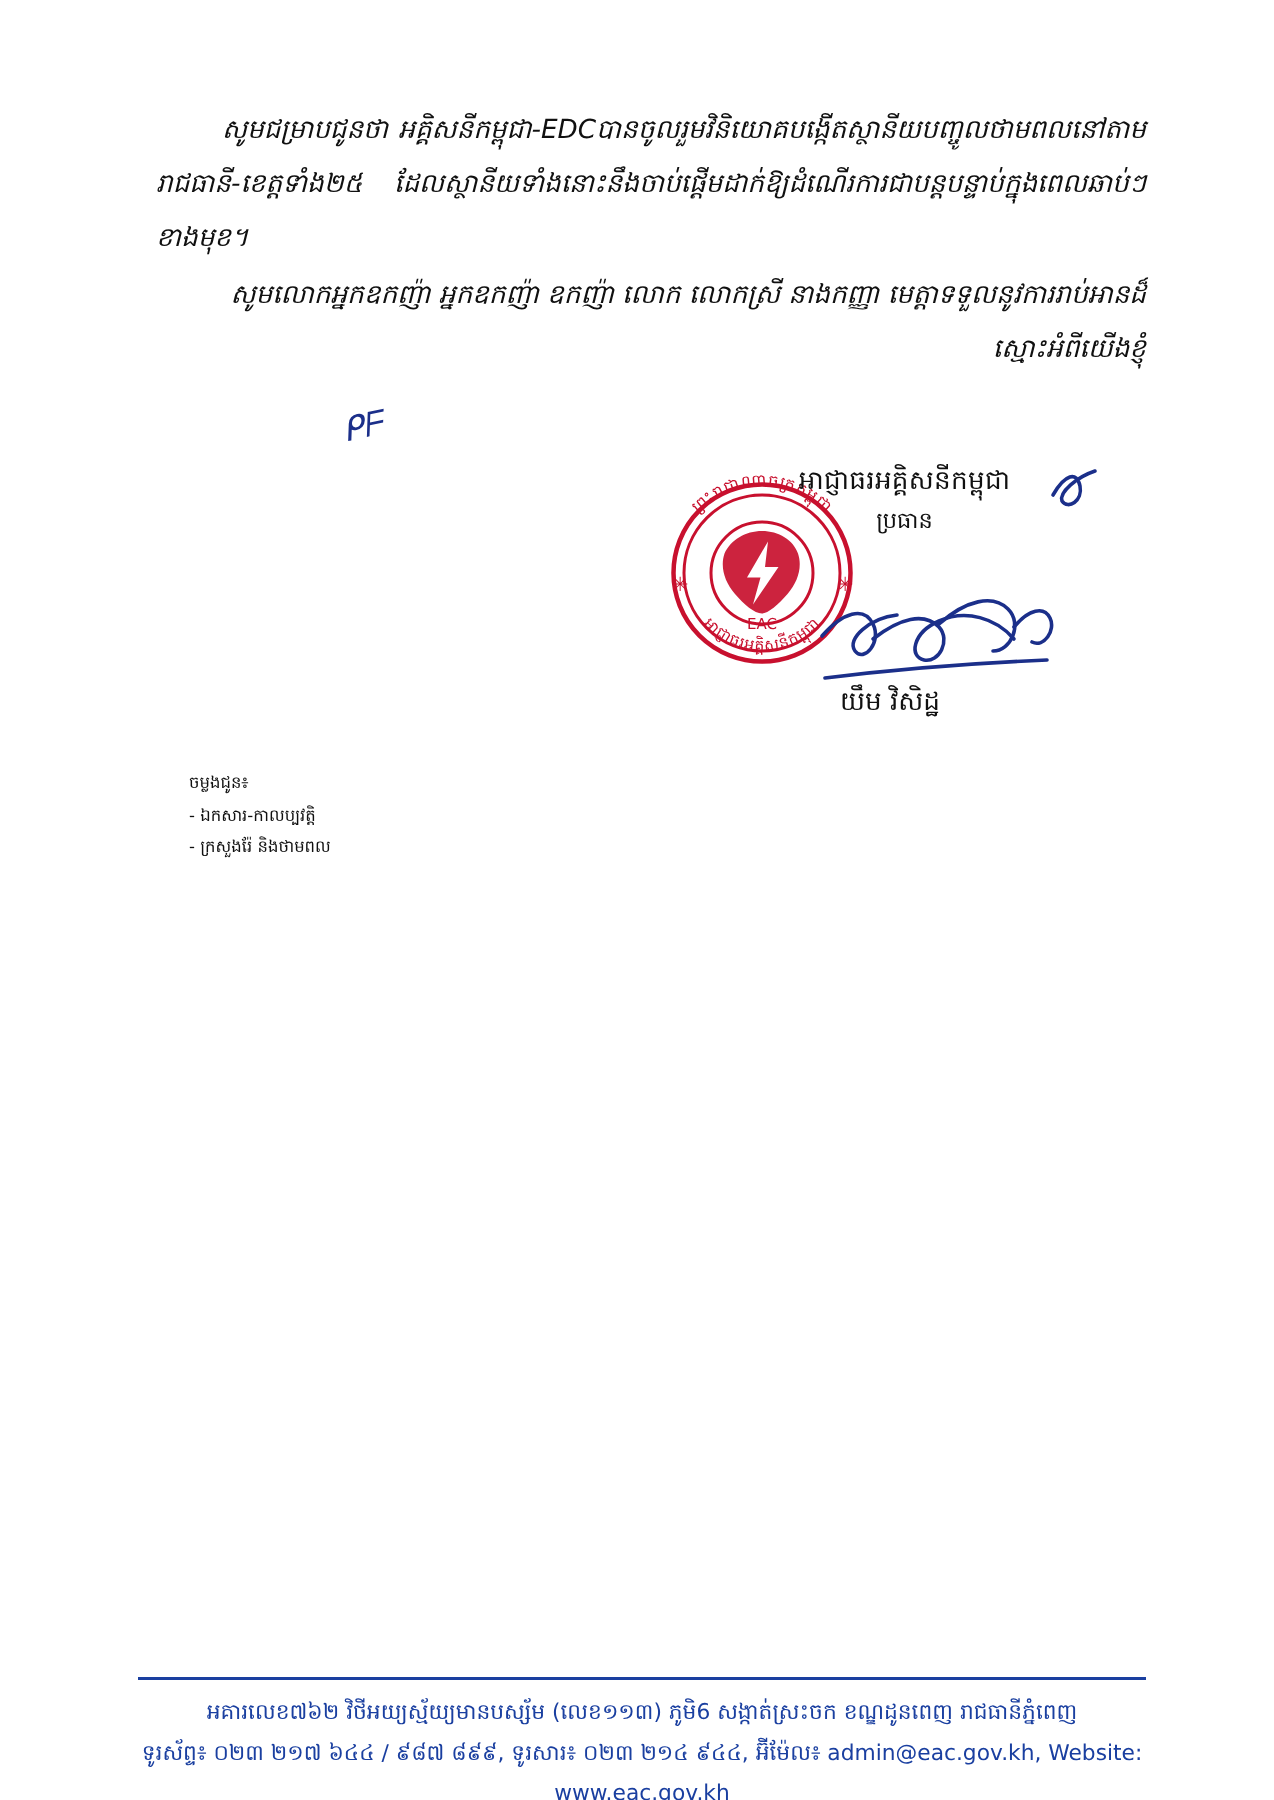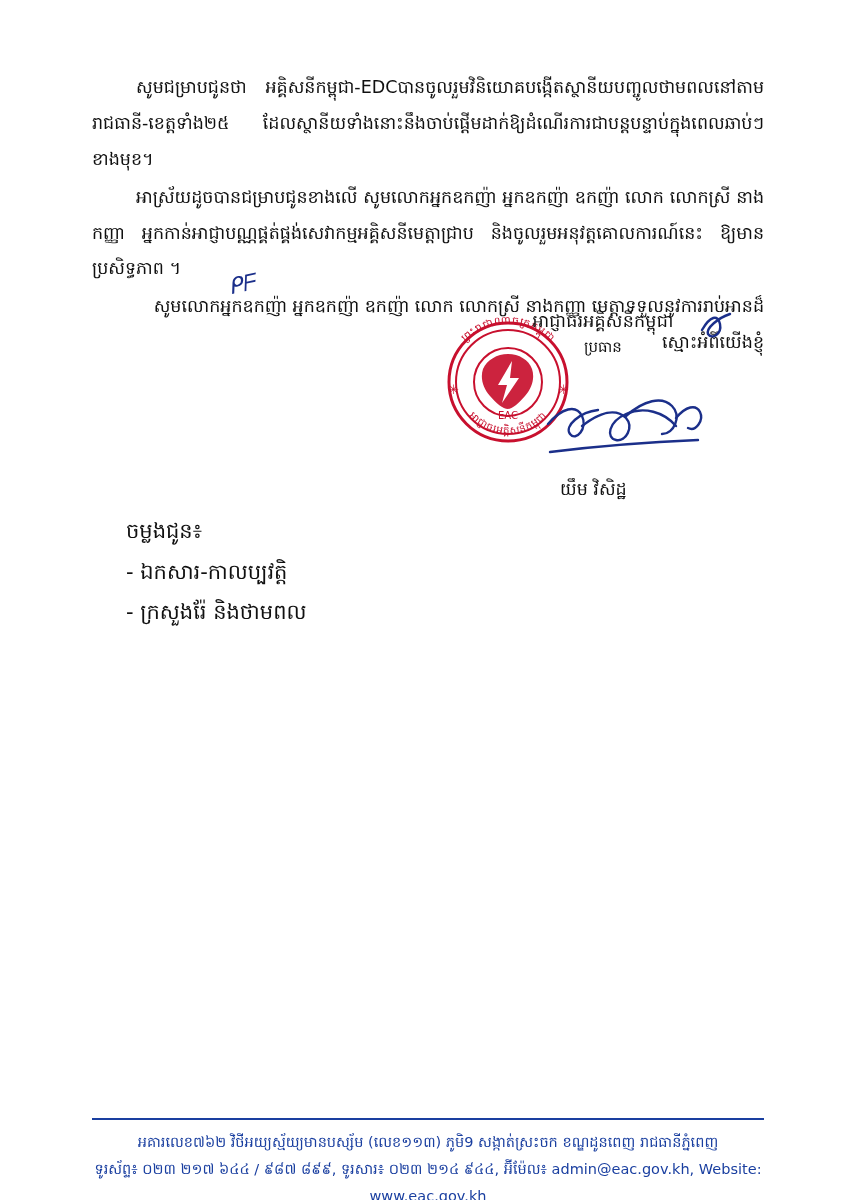--- a/index.html
+++ b/index.html
@@ -21,24 +21,25 @@
     position: absolute;
     left: 92px;
     top: 70px;
     width: 672px;
     color: #101010;
     font-size: 17.5px;
     line-height: 2.05;
     text-align: justify;
   }
   .para {
-    margin: 0 0 2px 0;
+    margin: 0 0 2px 12px;
     text-indent: 44px;
     text-align: justify;
     text-justify: inter-word;
+    font-style: italic;
   }
   .para.last-line-left {
     text-align: right;
   }
   
   .ink-initial {
     position: absolute;
     left: 228px;
     top: 270px;
     width: 44px;
@@ -64,21 +65,21 @@
     line-height: 1.55;
     letter-spacing: 0.2px;
   }
   .sign-sub {
     font-size: 15px;
     line-height: 1.6;
   }
   .sign-name {
     position: absolute;
     left: 560px;
-    top: 478px;
+    top: 456px;
     width: 220px;
     text-align: left;
     font-size: 17.5px;
     color: #101010;
   }
 
   
   .signature-svg {
     position: absolute;
     left: 430px;
@@ -97,21 +98,21 @@
     height: 152px;
   }
   .seal svg { display: block; }
 
   
   .cc-block {
     position: absolute;
     left: 126px;
     top: 512px;
     color: #101010;
-    font-size: 21px;
+    font-size: 11px;
     line-height: 1.9;
   }
   .cc-title { margin-bottom: 1px; }
   .cc-item { white-space: nowrap; }
 
   
   .footer {
     position: absolute;
     left: 92px;
     top: 1118px;
@@ -130,21 +131,20 @@
     line-height: 1.85;
   }
 </style>
 </head>
 <body>
 
 <div class="page">
 
   <div class="doc-body">
     <p class="para">សូមជម្រាបជូនថា អគ្គិសនីកម្ពុជា-EDCបានចូលរួមវិនិយោគបង្កើតស្ថានីយបញ្ចូលថាមពលនៅតាមរាជធានី-ខេត្តទាំង២៥ ដែលស្ថានីយទាំងនោះនឹងចាប់ផ្ដើមដាក់ឱ្យដំណើរការជាបន្តបន្ទាប់ក្នុងពេលឆាប់ៗខាងមុខ។</p>
-    <p class="para">អាស្រ័យដូចបានជម្រាបជូនខាងលើ សូមលោកអ្នកឧកញ៉ា អ្នកឧកញ៉ា ឧកញ៉ា លោក លោកស្រី នាងកញ្ញា អ្នកកាន់អាជ្ញាបណ្ណផ្គត់ផ្គង់សេវាកម្មអគ្គិសនីមេត្តាជ្រាប និងចូលរួមអនុវត្តគោលការណ៍នេះ ឱ្យមានប្រសិទ្ធភាព ។</p>
     <p class="para last-line-left">សូមលោកអ្នកឧកញ៉ា អ្នកឧកញ៉ា ឧកញ៉ា លោក លោកស្រី នាងកញ្ញា មេត្តាទទួលនូវការរាប់អានដ៏ស្មោះអំពីយើងខ្ញុំ</p>
   </div>
 
   <div class="ink-initial">ᑭᖴ</div>
 
   <div class="seal">
     <svg width="152" height="152" viewBox="0 0 152 152" xmlns="http://www.w3.org/2000/svg">
       <defs>
         <path id="arcTop" d="M 18,76 A 58,58 0 0 1 134,76" fill="none"></path>
         <path id="arcBot" d="M 24,76 A 52,52 0 0 0 128,76" fill="none"></path>
@@ -189,17 +189,17 @@
   <div class="sign-name">យឹម វិសិដ្ឋ</div>
 
   <div class="cc-block">
     <div class="cc-title">ចម្លងជូន៖</div>
     <div class="cc-item">- ឯកសារ-កាលប្បវត្តិ</div>
     <div class="cc-item">- ក្រសួងរ៉ែ និងថាមពល</div>
   </div>
 
   <div class="footer">
     <div class="footer-rule"></div>
-    <div class="footer-line">អគារលេខ៧៦២ វិថីអយ្យស្ម័យ្យមានបស្ស័ម (លេខ១១៣) ភូមិ9 សង្កាត់ស្រះចក ខណ្ឌដូនពេញ រាជធានីភ្នំពេញ</div>
+    <div class="footer-line">អគារលេខ៧៦២ វិថីអយ្យស្ម័យ្យមានបស្ស័ម (លេខ១១៣) ភូមិ6 សង្កាត់ស្រះចក ខណ្ឌដូនពេញ រាជធានីភ្នំពេញ</div>
     <div class="footer-line">ទូរស័ព្ទ៖ ០២៣ ២១៧ ៦៤៤ / ៩៨៧ ៨៩៩, ទូរសារ៖ ០២៣ ២១៤ ៩៤៤, អ៊ីម៉ែល៖ admin@eac.gov.kh, Website: www.eac.gov.kh</div>
   </div>
 
 </div>
 
 </body></html>

